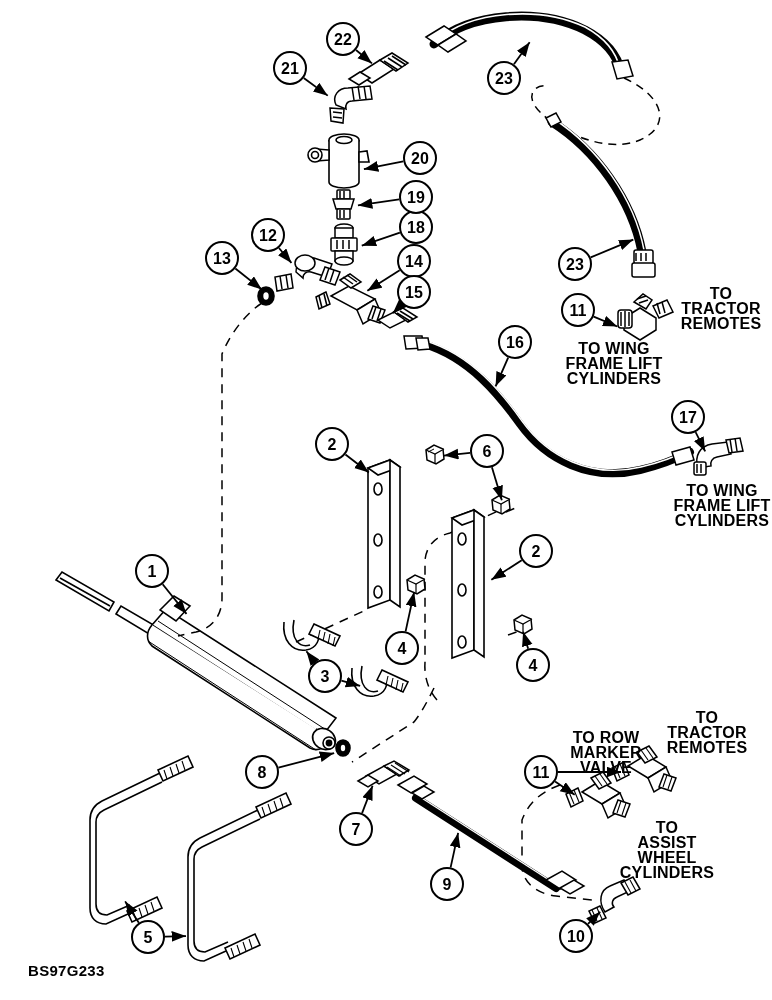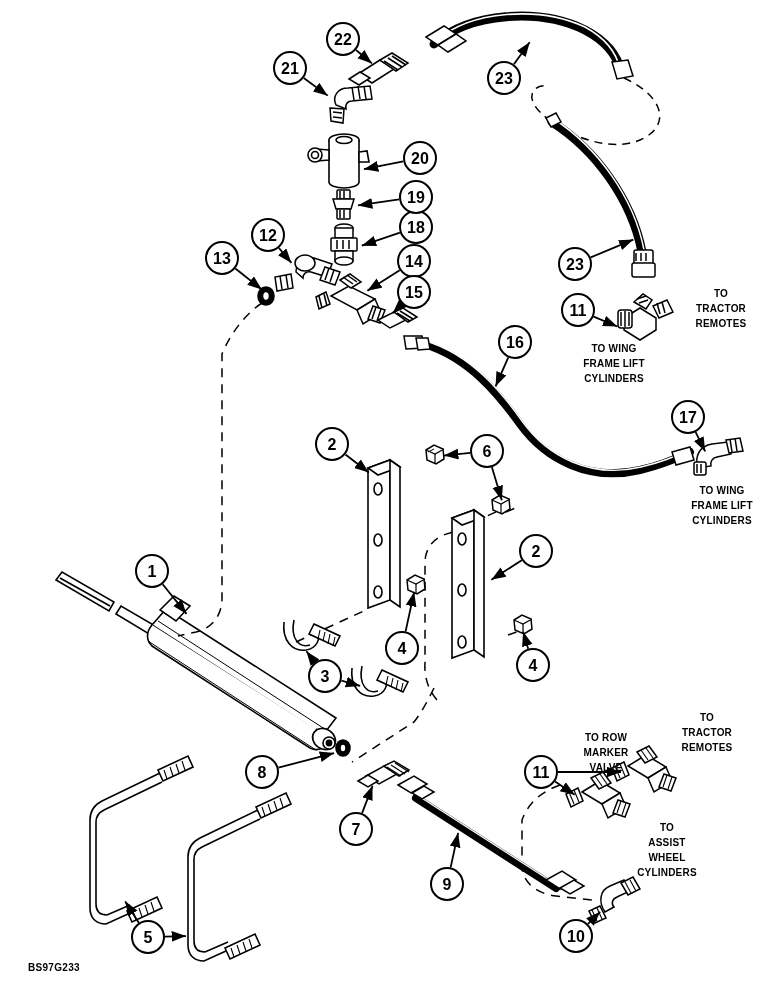--- a/index.html
+++ b/index.html
@@ -22,30 +22,30 @@
     left: 0;
     top: 0;
     width: 772px;
     height: 1000px;
   }
   .fig-id {
     position: absolute;
     left: 28px;
     top: 962px;
     font-family: "Liberation Sans", sans-serif;
-    font-size: 10px;
+    font-size: 15px;
     font-weight: bold;
     letter-spacing: 0.3px;
     color: #000000;
   }
   
   .note {
     position: absolute;
     font-family: "Liberation Sans", sans-serif;
-    font-size: 10px;
+    font-size: 16px;
     font-weight: bold;
     line-height: 15px;
     color: #000000;
     text-align: center;
     white-space: pre-line;
     letter-spacing: 0.2px;
   }
   .callout-num {
     font-family: "Liberation Sans", sans-serif;
     font-size: 16px;

